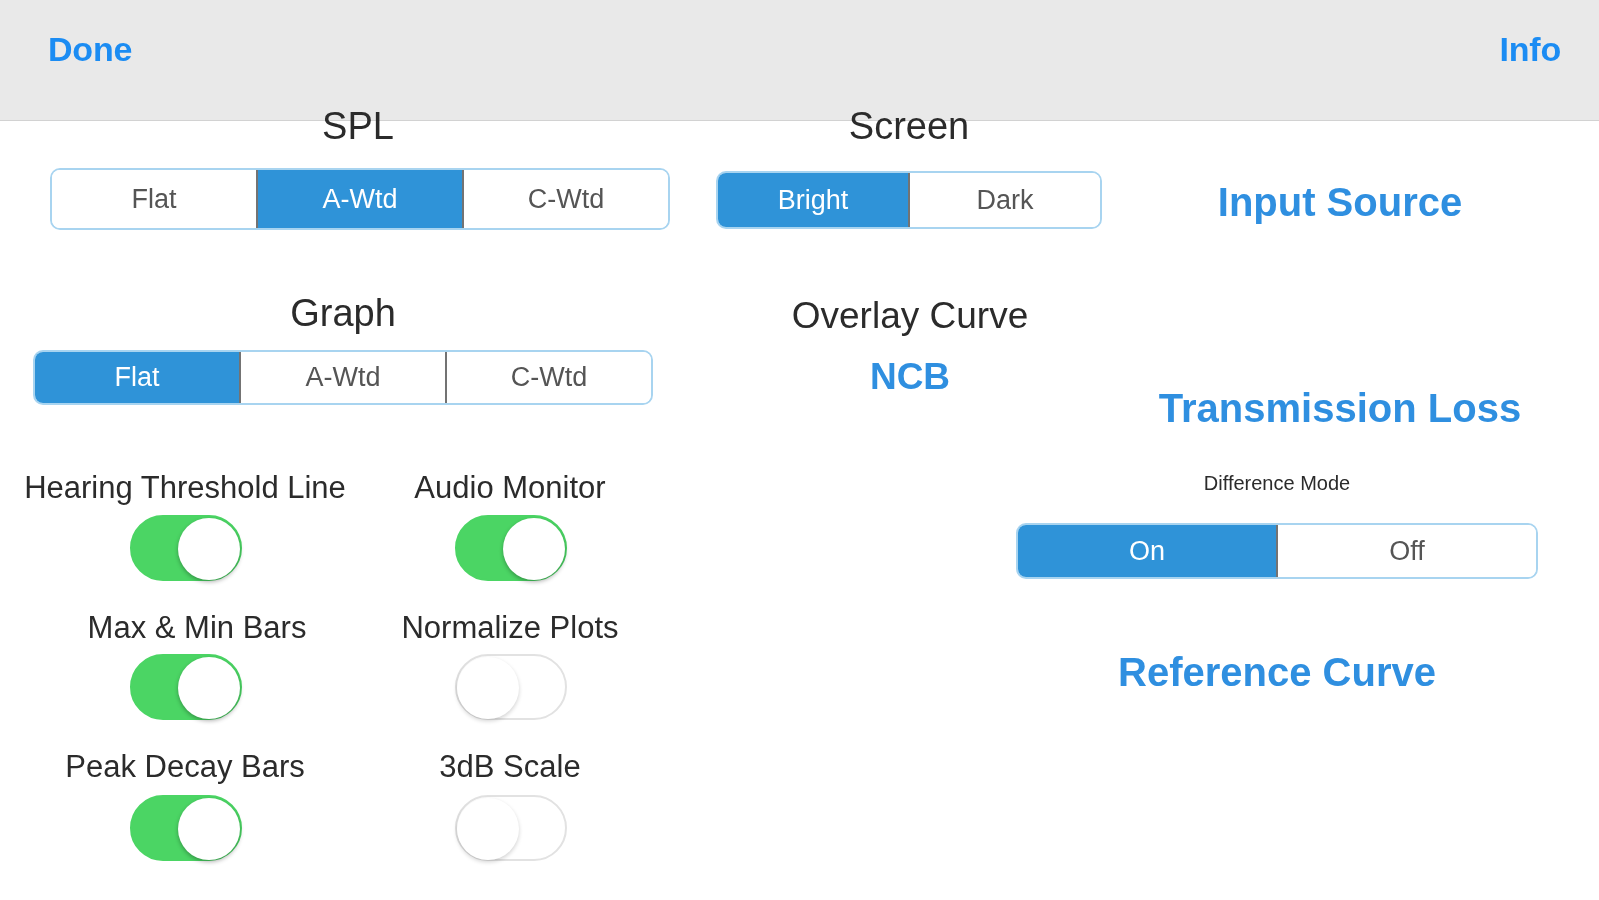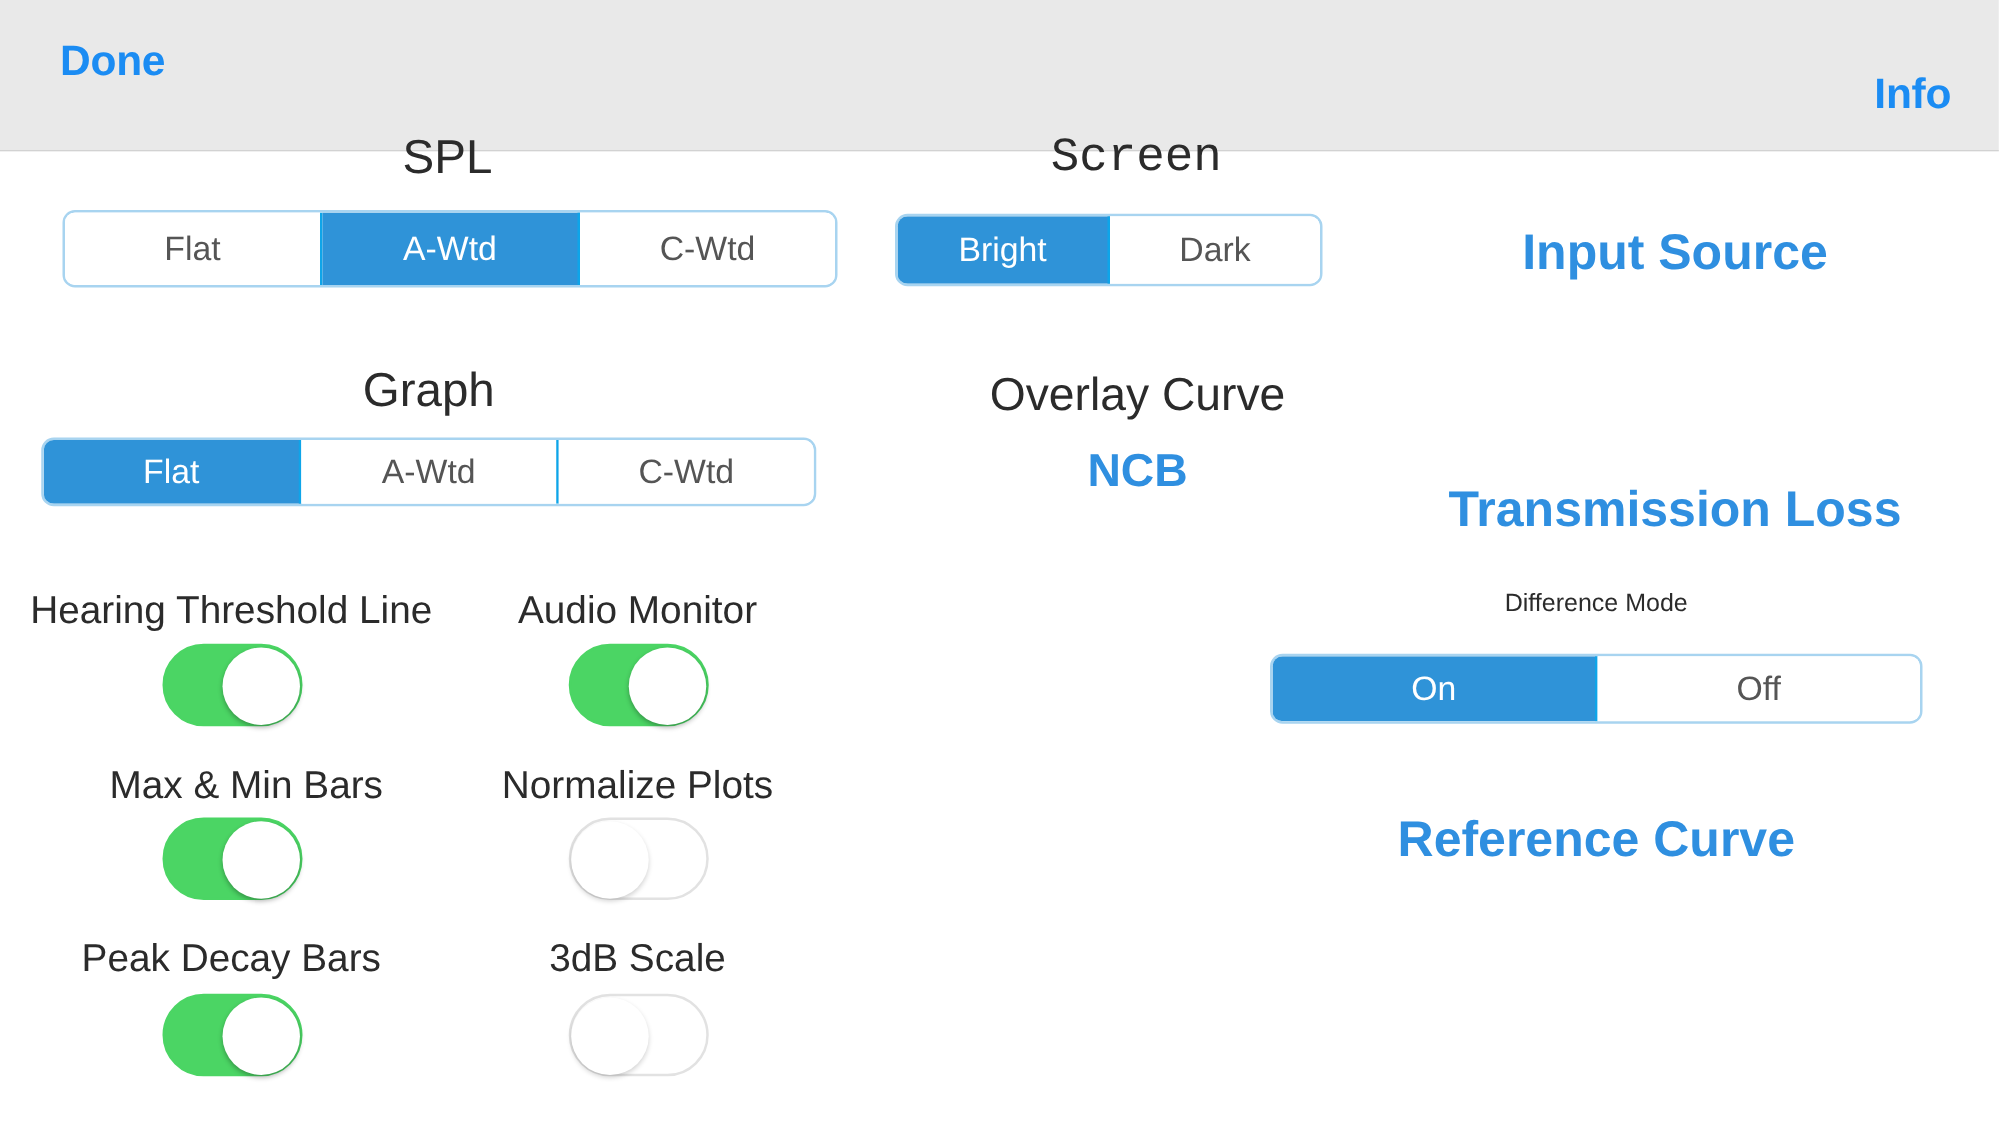--- a/index.html
+++ b/index.html
@@ -46,21 +46,20 @@
     font-weight: normal;
   }
   .nav-right {
     position: absolute;
     right: 38px;
     top: 30px;
     font-size: 34px;
     color: #1b8cf3;
     font-weight: bold;
     letter-spacing: -0.2px;
-    margin-top: 26px;
   }
 
   
   .group-label {
     position: absolute;
     text-align: center;
     color: #2b2b2b;
     font-weight: normal;
     white-space: nowrap;
   }
@@ -77,21 +76,21 @@
   }
   .seg {
     flex: 1 1 0;
     display: flex;
     align-items: center;
     justify-content: center;
     box-sizing: border-box;
     background: #ffffff;
     color: #555555;
     font-size: 27px;
-    border-right: 2px solid #0ea5e9;
+    border-right: 2px solid #737373;
     white-space: nowrap;
   }
   .seg:last-child { border-right: none; }
   .seg.selected {
     background: #2f93d8;
     color: #ffffff;
   }
 
   
   .link-button {
@@ -145,22 +144,22 @@
   <div class="nav-right">Info</div>
 </div>
 
 <div class="group-label" style="left:48px; top:105px; width:620px; font-size:38px;">SPL</div>
 <div class="segmented" style="left:50px; top:168px; width:620px; height:62px;">
   <div class="seg">Flat</div>
   <div class="seg selected">A-Wtd</div>
   <div class="seg">C-Wtd</div>
 </div>
 
-<div class="group-label" style="left:715px; top:105px; width:388px; font-size:38px;font-family:Liberation Mono, monospace;">Screen</div>
-<div class="segmented" style="left:716px; top:171px; width:342px; height:58px;">
+<div class="group-label" style="left:715px; top:105px; width:388px; font-size:38px;">Screen</div>
+<div class="segmented" style="left:716px; top:171px; width:386px; height:58px;">
   <div class="seg selected">Bright</div>
   <div class="seg">Dark</div>
 </div>
 
 <div class="link-button" style="left:1110px; top:180px; width:460px; font-size:40px;">Input Source</div>
 
 <div class="group-label" style="left:33px; top:292px; width:620px; font-size:38px;">Graph</div>
 <div class="segmented" style="left:33px; top:350px; width:620px; height:55px;">
   <div class="seg selected">Flat</div>
   <div class="seg">A-Wtd</div>

